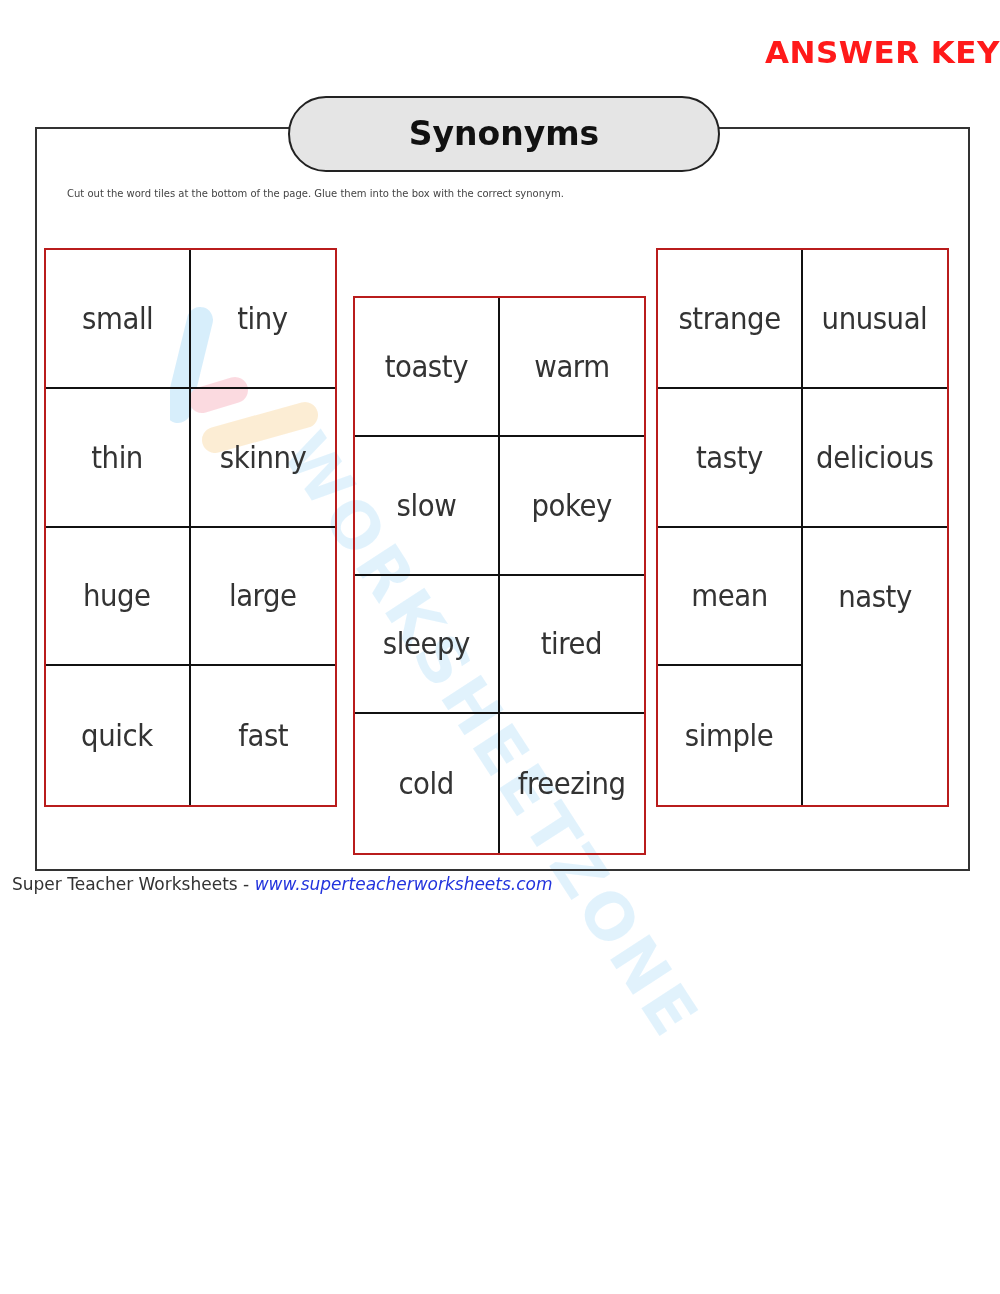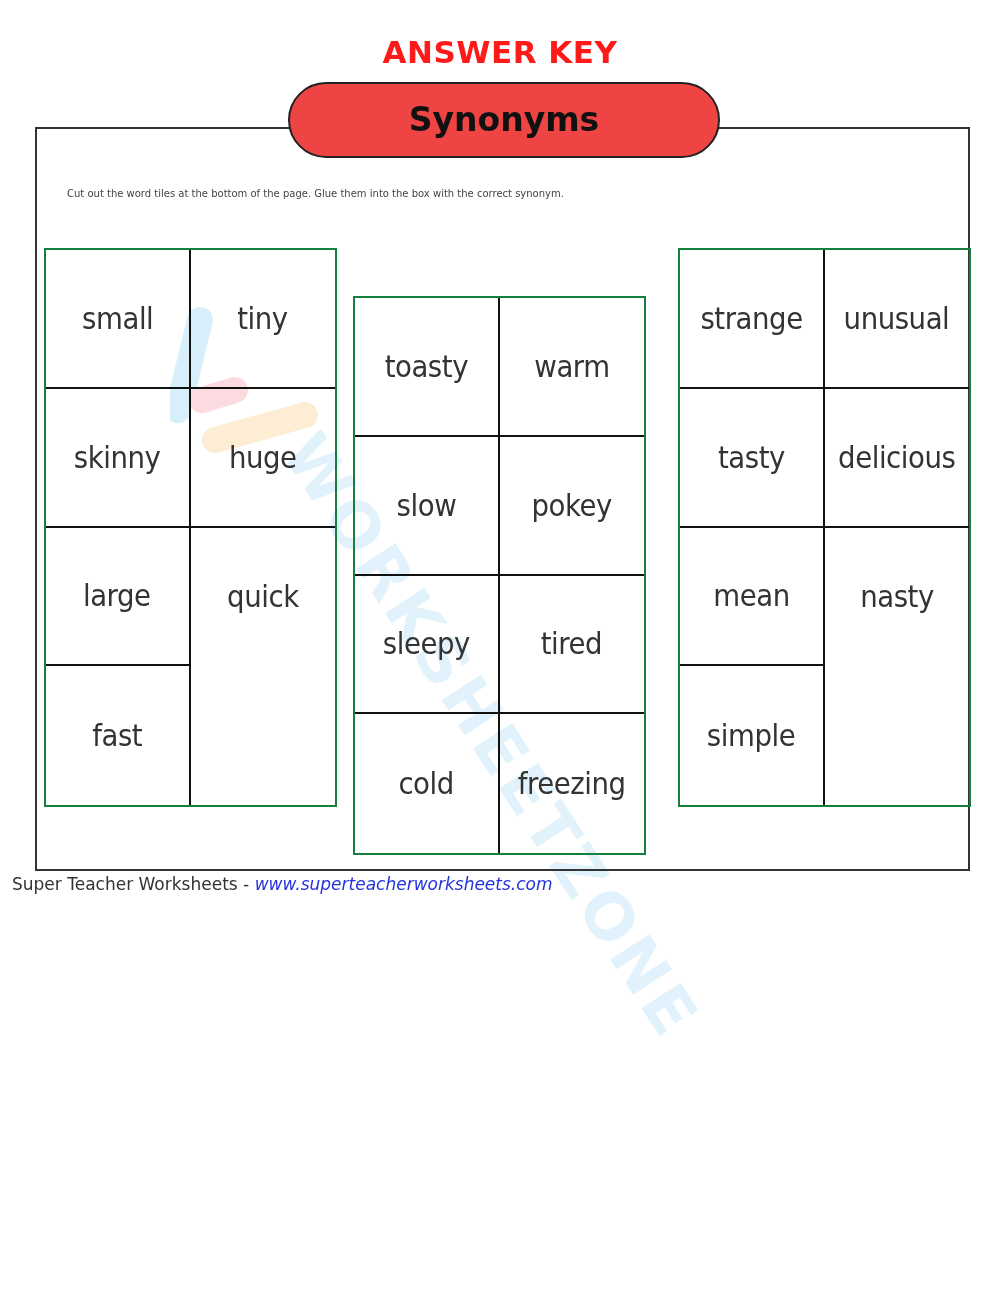--- a/index.html
+++ b/index.html
@@ -1,31 +1,31 @@
 <!DOCTYPE html>
 <html><head>
   <meta charset="utf-8">
   <style>
     html, body { margin: 0; padding: 0; background: #ffffff; }
     body { width: 1000px; height: 1294px; position: relative; overflow: hidden;
            font-family: "DejaVu Sans", sans-serif; color: #222; }
-    .answer-key { position: absolute; top: 34px; left: 0; width: 1000px; text-align: center;
+    .answer-key { position: absolute; top: 34px; left: 0; width: 1000px; text-align: right;
                   font-family: "DejaVu Sans", sans-serif; font-weight: bold; font-size: 31px;
                   color: #ff1a1a; letter-spacing: 0.5px; }
     .frame { position: absolute; left: 35px; top: 127px; width: 931px; height: 740px;
              border: 2px solid #333; box-sizing: content-box; }
-    .title-pill { position: absolute; left: 288px; top: 82px; width: 428px; height: 72px;
-                  border: 2px solid #222; border-radius: 38px; background: #ef4444;
+    .title-pill { position: absolute; left: 288px; top: 96px; width: 428px; height: 72px;
+                  border: 2px solid #222; border-radius: 38px; background: #e5e5e5;
                   display: flex; align-items: center; justify-content: center; z-index: 2; }
     .title-text { font-family: "DejaVu Sans", sans-serif; font-weight: bold; font-size: 33px; color: #111;
                   margin-top: -2px; }
     .instructions { position: absolute; left: 67px; top: 182px; width: 880px;
                     font-family: "DejaVu Sans", sans-serif; font-size: 10px; line-height: 23px; color: #444; }
     .group { position: absolute; top: 248px; width: 293px; height: 559px;
-             border: 2px solid #15803d; box-sizing: border-box;
+             border: 2px solid #b91c1c; box-sizing: border-box;
              display: grid; grid-template-columns: 1fr 1fr; grid-template-rows: repeat(4, 1fr); }
     .cell { border-right: 2px solid #111; border-bottom: 2px solid #111;
             display: flex; align-items: center; justify-content: center;
             font-family: "DejaVu Sans", sans-serif; font-size: 30px; color: #333;
             letter-spacing: -0.5px; white-space: nowrap; overflow: visible; }
     .cell:nth-child(2n) { border-right: none; text-align: center; }
     .cell:nth-last-child(-n+2) { border-bottom: none; }
     .cell span { transform: scaleX(0.92); display: inline-block; }
     .footer { position: absolute; top: 874px; left: 12px; width: 1000px; text-align: left;
               font-family: "DejaVu Sans", sans-serif; font-size: 17px; color: #333; }
@@ -58,20 +58,23 @@
   <div class="instructions">Cut out the word tiles at the bottom of the page.  Glue them into the box with the correct synonym.</div>
 
   <div class="group" style="left:44px;">
     <div class="cell">
         <span>small</span>
       </div>
     <div class="cell">
         <span>tiny</span>
       </div>
     <div class="cell">
+        <span>thin</span>
+      </div>
+    <div class="cell">
         <span>skinny</span>
       </div>
     <div class="cell">
         <span>huge</span>
       </div>
     <div class="cell">
         <span>large</span>
       </div>
     <div class="cell">
         <span>quick</span>
@@ -101,21 +104,21 @@
         <span>tired</span>
       </div>
     <div class="cell">
         <span>cold</span>
       </div>
     <div class="cell">
         <span>freezing</span>
       </div>
   </div>
 
-  <div class="group" style="left:678px;">
+  <div class="group" style="left:656px;">
     <div class="cell">
         <span>strange</span>
       </div>
     <div class="cell">
         <span>unusual</span>
       </div>
     <div class="cell">
         <span>tasty</span>
       </div>
     <div class="cell">

